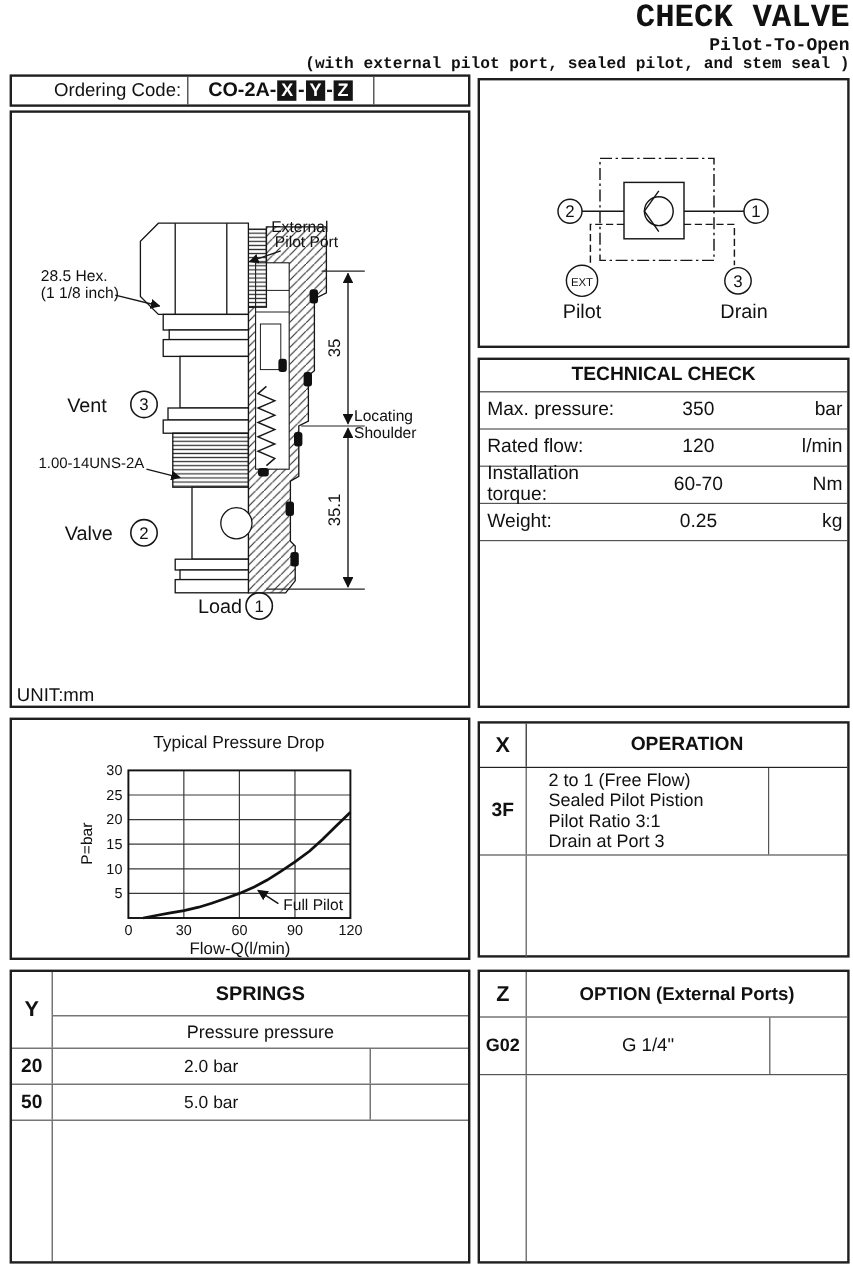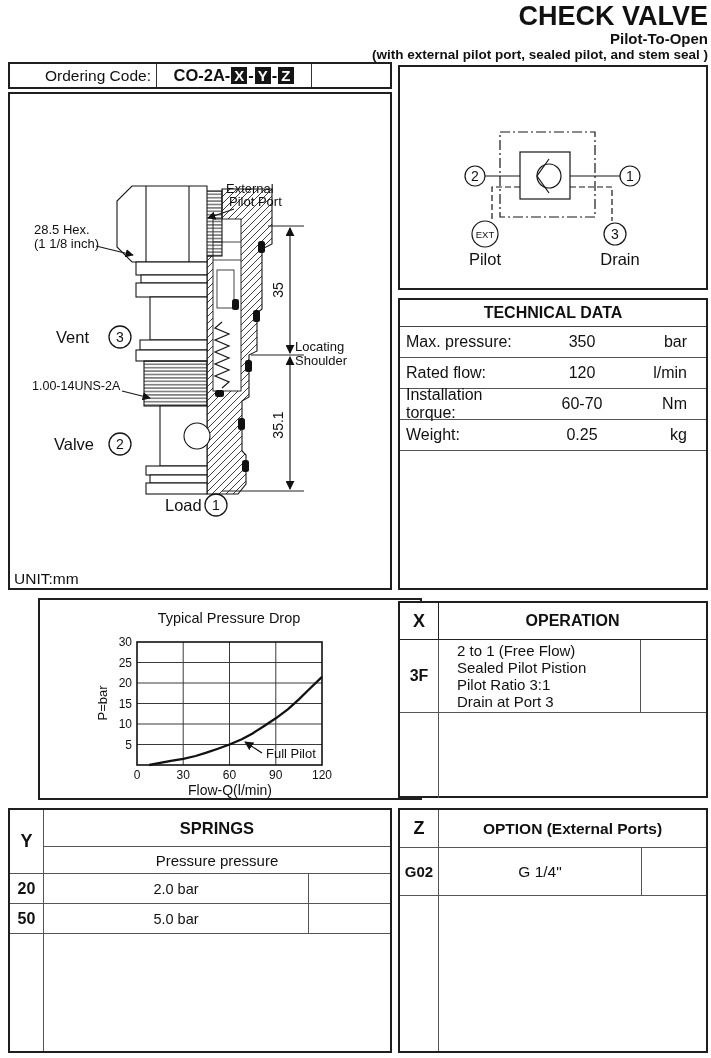--- a/index.html
+++ b/index.html
@@ -1,50 +1,50 @@
 <!DOCTYPE html>
 <html><head>
 <meta charset="utf-8">
 <style>
   * { box-sizing: border-box; margin: 0; padding: 0; }
   html,body { width:711px; height:1058px; background:#fff; }
   body { position:relative; font-family:"Liberation Sans", sans-serif; color:#111; overflow:hidden; }
   .box { position:absolute; border:2px solid #1f1f1f; background:#fff; }
 
   
-  .hdr { position:absolute; top:2px; right:3px; text-align:right; }
+  .hdr { position:absolute; top:2px; right:3px; text-align:right;font-family:Liberation Mono, monospace; }
   .hdr-title { font-size:27px; font-weight:bold; letter-spacing:0px; line-height:29px; }
   .hdr-sub   { font-size:15px; font-weight:bold; line-height:16px; }
   .hdr-sub2  { font-size:13.5px; font-weight:bold; line-height:16px; }
 
   
   .oc { left:8px; top:62px; width:384px; height:27px; display:flex; align-items:stretch; }
   .oc-label { width:147px; border-right:1.4px solid #333; display:flex; align-items:center; padding-left:35px; font-size:15.5px; }
   .oc-code  { width:155px; border-right:1.4px solid #333; display:flex; align-items:center; justify-content:center; font-size:16.5px; font-weight:bold; }
   .oc-rest  { flex:1; }
   .boxed { background:#151515; color:#fff; padding:0 3px; margin:0 1px; font-size:15px; }
 
   
   .draw-box  { left:8px;  top:92px;  width:384px; height:498px; }
   .schem-box { left:398px; top:65px;  width:310px; height:225px; }
   .tech-box  { left:398px; top:298px; width:310px; height:292px; }
-  .chart-box { left:8px;  top:598px; width:384px; height:202px;margin-left:30px; }
+  .chart-box { left:8px;  top:598px; width:384px; height:202px; }
   .op-box    { left:398px; top:601px; width:310px; height:197px; }
   .sp-box    { left:8px;  top:808px; width:384px; height:245px; }
   .opt-box   { left:398px; top:808px; width:310px; height:245px; }
 
   svg { display:block; }
   svg text { fill:#111; font-family:"Liberation Sans", sans-serif; }
 
   
   .tech-title { height:27px; border-bottom:1.2px solid #444; display:flex; align-items:center; justify-content:center; font-weight:bold; font-size:16px; }
   .tech-row { height:31px; border-bottom:1.2px solid #555; display:flex; align-items:center; font-size:16px; }
   .t-label { flex:1; padding-left:6px; }
   .t-val { width:92px; text-align:center; }
-  .t-unit { width:78px; text-align:right; padding-right:19px; }
+  .t-unit { width:78px; text-align:right; padding-right:4px; }
   .serif { font-family:"Liberation Serif", serif; font-size:17px; }
 
   
   .op-header { height:37px; border-bottom:1.6px solid #222; display:flex; }
   .op-x { width:39px; border-right:1.6px solid #222; display:flex; align-items:center; justify-content:center; font-weight:bold; font-size:18px; }
   .op-title { flex:1; display:flex; align-items:center; justify-content:center; font-weight:bold; font-size:16px; }
   .op-row { height:73px; border-bottom:1.2px solid #555; display:flex; }
   .op-code { width:39px; border-right:1.2px solid #555; display:flex; align-items:center; justify-content:center; font-weight:bold; font-size:16px; }
   .op-text { width:202px; border-right:1.2px solid #555; display:flex; flex-direction:column; justify-content:center; padding-left:18px; font-size:15px; line-height:17px; }
   .op-spare { flex:1; }
@@ -214,21 +214,21 @@
   <text x="75" y="114" font-size="14" text-anchor="middle">2</text>
   <text x="230" y="114" font-size="14" text-anchor="middle">1</text>
   <text x="85" y="171" font-size="9.5" text-anchor="middle">EXT</text>
   <text x="215" y="172" font-size="14" text-anchor="middle">3</text>
   <text x="85" y="198" font-size="16.5" text-anchor="middle">Pilot</text>
   <text x="220" y="198" font-size="16.5" text-anchor="middle">Drain</text>
 </svg>
 </div>
 
 <div class="box tech-box">
-  <div class="tech-title">TECHNICAL DATA</div>
+  <div class="tech-title">TECHNICAL CHECK</div>
   <div class="tech-row">
     <div class="t-label">Max. pressure:</div>
     <div class="t-val">350</div>
     <div class="t-unit">bar</div>
   </div>
   <div class="tech-row">
     <div class="t-label">Rated flow:</div>
     <div class="t-val">120</div>
     <div class="t-unit">l/min</div>
   </div>

